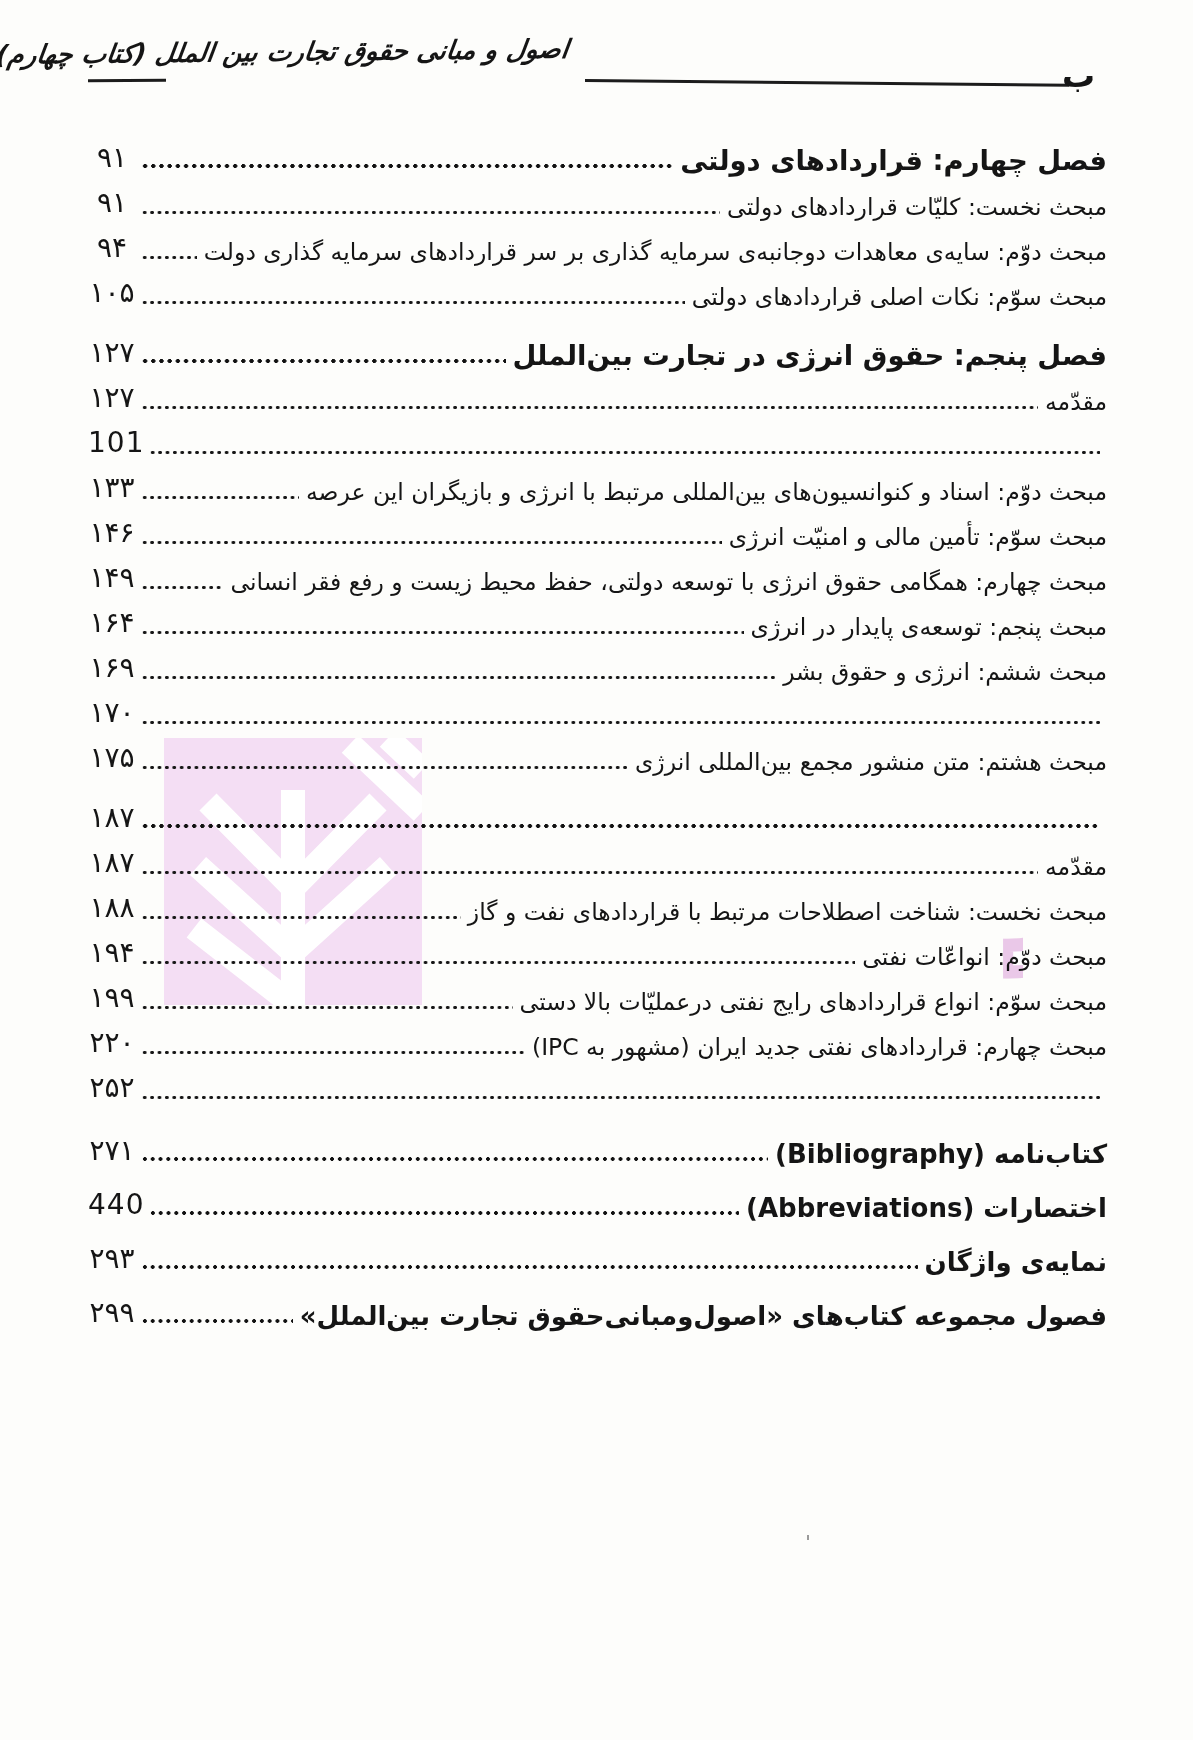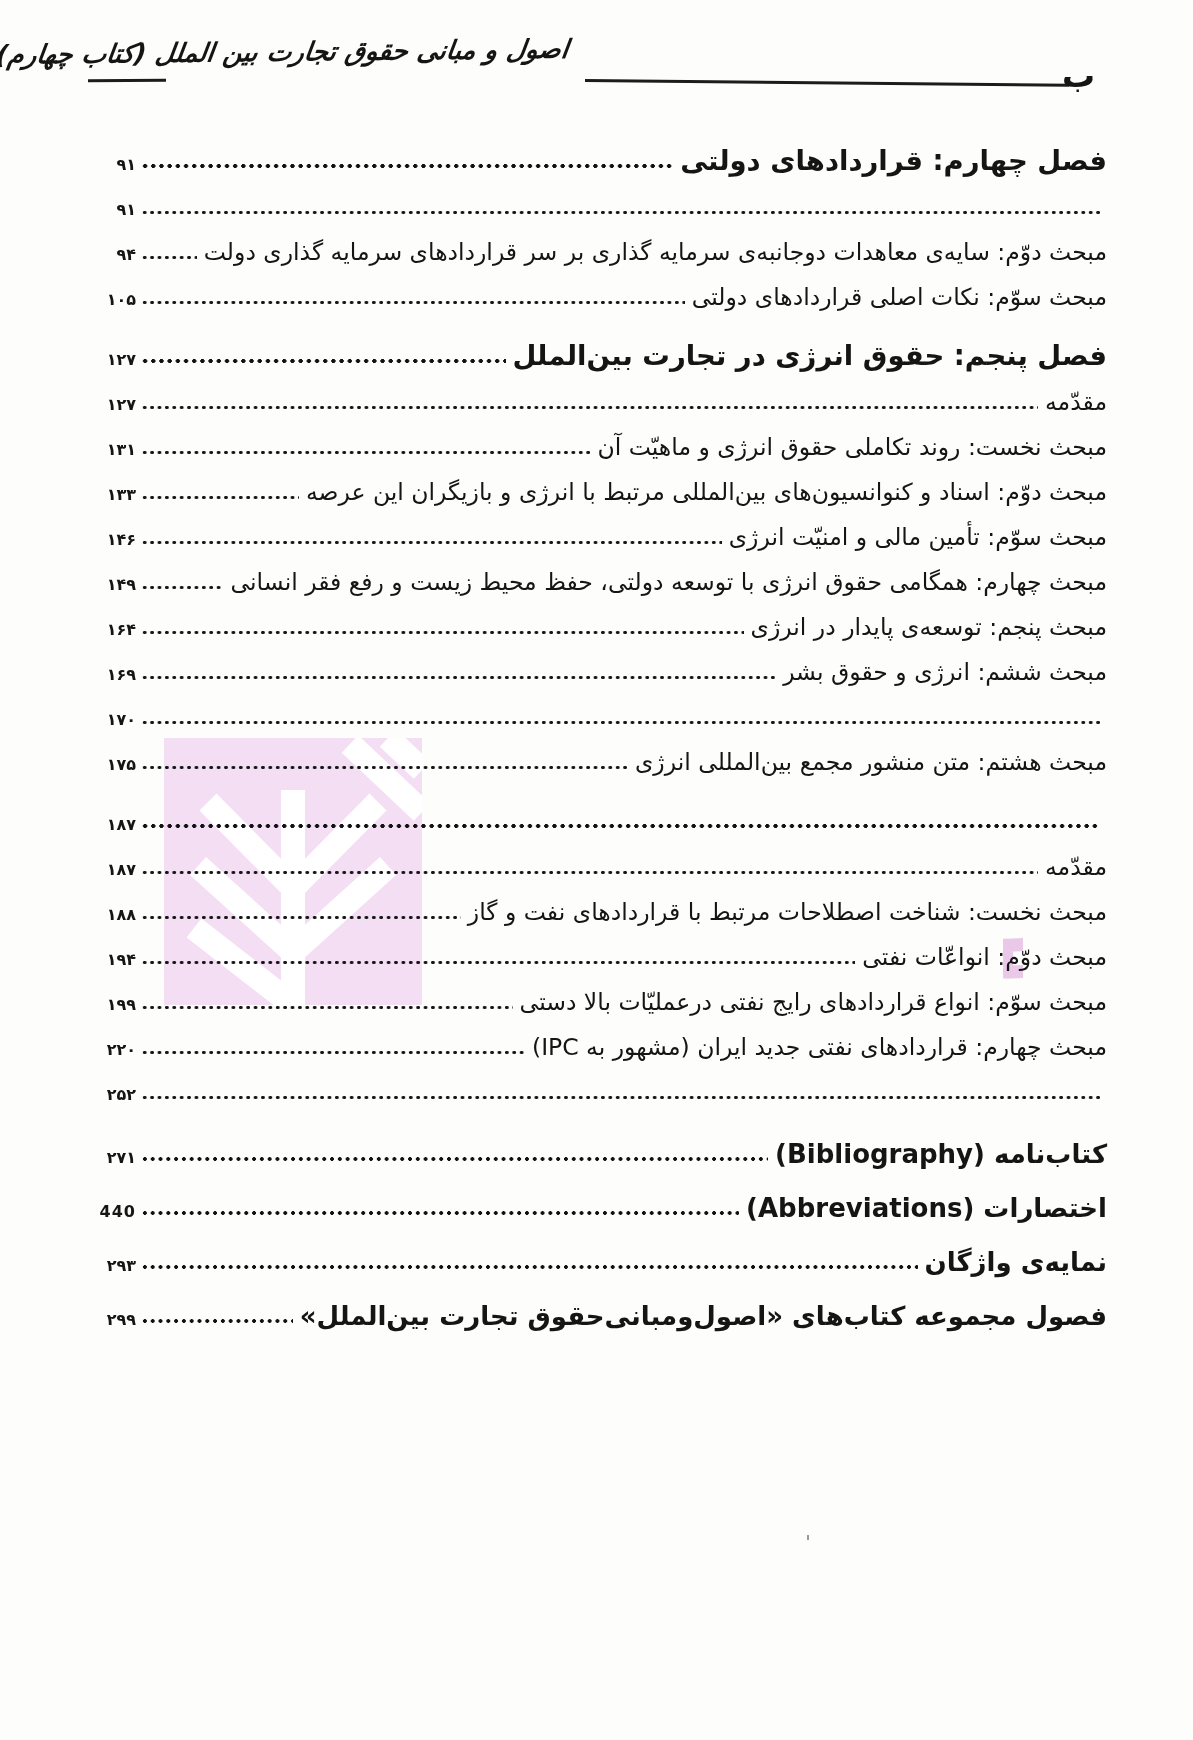--- a/index.html
+++ b/index.html
@@ -25,22 +25,22 @@
     letter-spacing:-0.5px;
   }
   .hdr-letter{
     position:absolute;left:1062px;top:56px;z-index:2;
     font-size:33px;font-weight:bold;
   }
   
   #toc{position:absolute;top:120px;right:86px;left:88px;z-index:2;}
   .row{display:flex;align-items:stretch;}
   .row .ttl{align-self:flex-end;white-space:nowrap;padding-bottom:4px;text-align:center;}
-  .row .num{align-self:flex-end;min-width:48px;text-align:right;
-            font-size:16px;font-weight:bold;padding-bottom:6px;letter-spacing:1px;}
+  .row .num{align-self:flex-end;min-width:48px;text-align:center;
+            font-size:28px;font-weight:normal;padding-bottom:6px;letter-spacing:1px;}
   .row .leader{
     flex:1 1 auto;margin-right:7px;margin-left:5px;
     background-image:radial-gradient(circle,#161616 1.55px,transparent 1.95px);
     background-size:7.4px 5px;background-repeat:repeat-x;
     background-position:left bottom 10px;
   }
   .row.section{height:45px;font-size:23.5px;}
   .row.chapter{height:48px;margin-top:12px;font-size:27.5px;font-weight:bold;}
   .row.chapter .leader{
     background-image:radial-gradient(circle,#111 1.85px,transparent 2.25px);
@@ -89,20 +89,21 @@
   <div class="hdr-rule right"></div>
   <div class="hdr-letter">ب</div>
 
   <div id="toc">
       <div class="row chapter">
         <span class="ttl">فصل چهارم: قراردادهای دولتی</span>
         <span class="leader"></span>
         <span class="num">۹۱</span>
       </div>
       <div class="row section">
+        <span class="ttl">مبحث نخست: کلیّات قراردادهای دولتی</span>
         <span class="leader"></span>
         <span class="num">۹۱</span>
       </div>
       <div class="row section">
         <span class="ttl">مبحث دوّم: سایه‌ی معاهدات دوجانبه‌ی سرمایه گذاری بر سر قراردادهای سرمایه گذاری دولت</span>
         <span class="leader"></span>
         <span class="num">۹۴</span>
       </div>
       <div class="row section">
         <span class="ttl">مبحث سوّم: نکات اصلی قراردادهای دولتی</span>
@@ -113,23 +114,22 @@
         <span class="ttl">فصل پنجم: حقوق انرژی در تجارت بین‌الملل</span>
         <span class="leader"></span>
         <span class="num">۱۲۷</span>
       </div>
       <div class="row section">
         <span class="ttl">مقدّمه</span>
         <span class="leader"></span>
         <span class="num">۱۲۷</span>
       </div>
       <div class="row section">
-        <span class="ttl">مبحث نخست: روند تکاملی حقوق انرژی و ماهیّت آن</span>
-        <span class="leader"></span>
-        <span class="num">۱۳۱</span>
+        <span class="leader"></span>
+        <span class="num">101</span>
       </div>
       <div class="row section">
         <span class="ttl">مبحث دوّم: اسناد و کنوانسیون‌های بین‌المللی مرتبط با انرژی و بازیگران این عرصه</span>
         <span class="leader"></span>
         <span class="num">۱۳۳</span>
       </div>
       <div class="row section">
         <span class="ttl">مبحث سوّم: تأمین مالی و امنیّت انرژی</span>
         <span class="leader"></span>
         <span class="num">۱۴۶</span>

